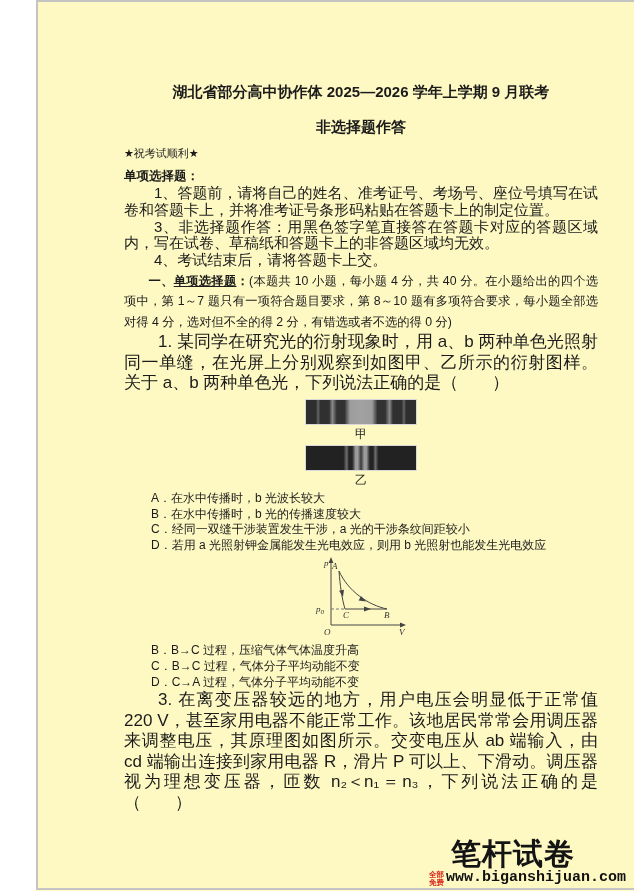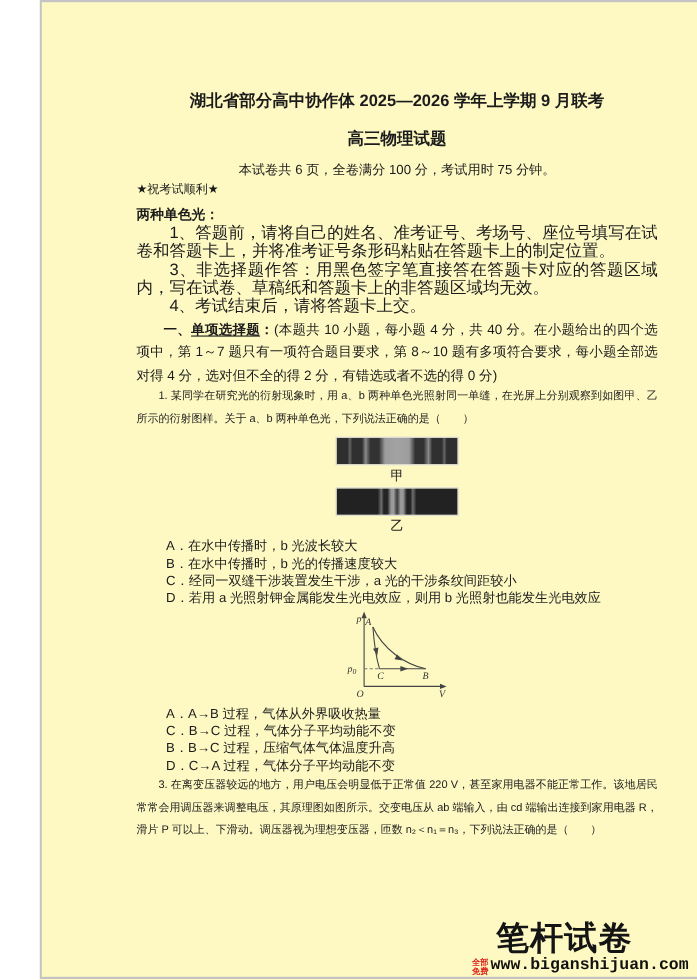--- a/index.html
+++ b/index.html
@@ -19,21 +19,21 @@
   .exam-meta    { font-size:12px; text-align:center; line-height:16px; margin:0 0 3px 0; }
   .exam-wish    { font-size:11px; text-align:left; line-height:15px; margin:0 0 7px 0; }
 
   .notes-heading{ font-size:12.5px; font-weight:bold; line-height:17px; margin:0; }
   .note-item    { font-size:15px; line-height:16.8px; margin:0; text-indent:2em; text-align:justify; }
 
   .section-heading { font-size:12.3px; line-height:20.5px; margin:2px 0 0 0; text-indent:2em; text-align:justify; }
   .section-heading .b { font-weight:bold; }
   .section-heading .u { font-weight:bold; text-decoration:underline; }
 
-  .stem { font-size:10px; line-height:20.5px; margin:0; text-indent:2em; text-align:justify; }
+  .stem { font-size:17px; line-height:20.5px; margin:0; text-indent:2em; text-align:justify; }
 
   .options { margin:2px 0 0 27px; }
   .option  { font-size:12px; line-height:15.6px; margin:0; }
 
   .fig-diffraction { width:112px; margin:5px auto 0 auto; text-align:center; }
   .band { width:112px; height:26px; border:1px solid #d8d8d8; box-sizing:border-box; }
   .band-jia { background:linear-gradient(to right,
       #2e2e2e 0%, #2e2e2e 9%, #666 11%, #303030 13%, #303030 21%,
       #8a8a8a 24%, #323232 28%, #323232 35%, #9d9d9d 40%, #a2a2a2 50%,
       #9d9d9d 60%, #323232 65%, #323232 72%, #8a8a8a 76%, #303030 79%,
@@ -58,25 +58,24 @@
   .wm-url { font-family:"Liberation Mono","DejaVu Sans Mono",monospace; font-size:15px; font-weight:bold; color:#111; line-height:17px; }
 </style>
 </head>
 <body>
 
 <div class="page">
   <div class="page-frame"></div>
 
   <div class="content">
     <h1 class="exam-title">湖北省部分高中协作体 2025—2026 学年上学期 9 月联考</h1>
-    <h2 class="exam-subtitle">高三物理试题</h2>
-    <p class="exam-meta">本试卷共 6 页，全卷满分 100 分，考试用时 75 分钟。</p>
+    <h2 class="exam-subtitle">非选择题作答</h2>
     <p class="exam-wish">★祝考试顺利★</p>
 
-    <p class="notes-heading">两种单色光：</p>
+    <p class="notes-heading">单项选择题：</p>
     <p class="note-item">1、答题前，请将自己的姓名、准考证号、考场号、座位号填写在试卷和答题卡上，并将准考证号条形码粘贴在答题卡上的制定位置。</p>
     <p class="note-item">3、非选择题作答：用黑色签字笔直接答在答题卡对应的答题区域内，写在试卷、草稿纸和答题卡上的非答题区域均无效。</p>
     <p class="note-item">4、考试结束后，请将答题卡上交。</p>
 
     <p class="section-heading"><span class="b">一、</span><span class="u">单项选择题</span><span class="b">：</span><span>(本题共 10 小题，每小题 4 分，共 40 分。在小题给出的四个选项中，第 1～7 题只有一项符合题目要求，第 8～10 题有多项符合要求，每小题全部选对得 4 分，选对但不全的得 2 分，有错选或者不选的得 0 分)</span></p>
 
     <p class="stem">1. 某同学在研究光的衍射现象时，用 a、b 两种单色光照射同一单缝，在光屏上分别观察到如图甲、乙所示的衍射图样。关于 a、b 两种单色光，下列说法正确的是（　　）</p>
 
     <div class="fig-diffraction">
       <div class="band band-jia"></div>
@@ -114,23 +113,22 @@
       <text x="13" y="11">p</text>
       <text x="5" y="57"><tspan>p</tspan><tspan class="sub" dy="2">0</tspan></text>
       <text x="21" y="14">A</text>
       <text x="32" y="63">C</text>
       <text x="73" y="63">B</text>
       <text x="13" y="80">O</text>
       <text x="88" y="80">V</text>
     </svg>
 
     <div class="options">
-      <p class="option">A．A→B 过程，气体从外界吸收热量</p>
+      <p class="option">B．B→C 过程，压缩气体气体温度升高</p>
       <p class="option">C．B→C 过程，气体分子平均动能不变</p>
-      <p class="option">B．B→C 过程，压缩气体气体温度升高</p>
       <p class="option">D．C→A 过程，气体分子平均动能不变</p>
     </div>
 
     <p class="stem">3. 在离变压器较远的地方，用户电压会明显低于正常值 220 V，甚至家用电器不能正常工作。该地居民常常会用调压器来调整电压，其原理图如图所示。交变电压从 ab 端输入，由 cd 端输出连接到家用电器 R，滑片 P 可以上、下滑动。调压器视为理想变压器，匝数 n₂＜n₁＝n₃，下列说法正确的是（　　）</p>
   </div>
 
   <div class="watermark">
     <div class="wm-brand">笔杆试卷</div>
     <div class="wm-line2">
       <span class="wm-free">全部免费</span>

